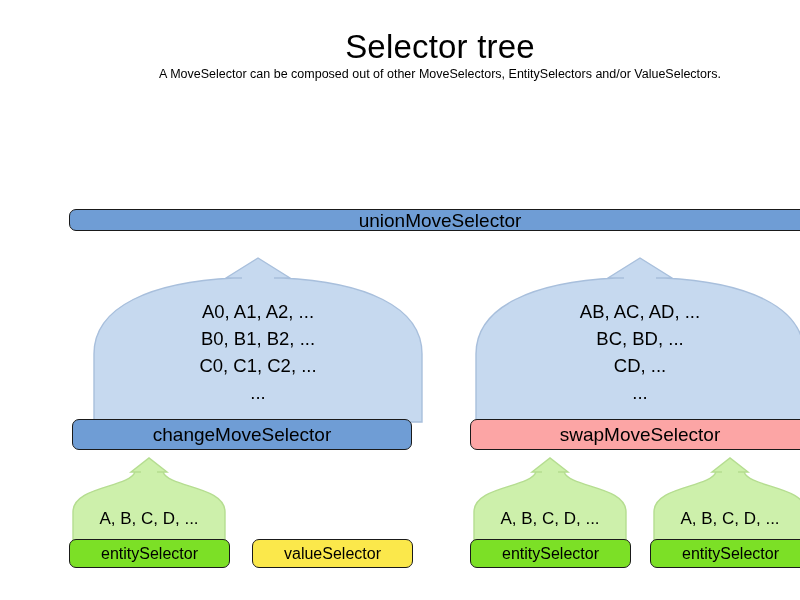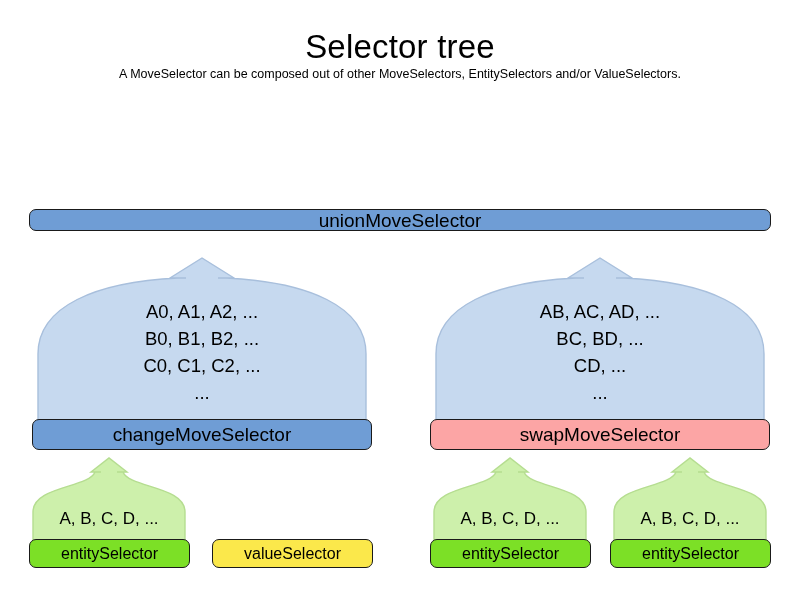--- a/index.html
+++ b/index.html
@@ -12,20 +12,21 @@
     height: 600px;
     position: relative;
     overflow: hidden;
     font-family: "Liberation Sans", sans-serif;
     color: #000000;
   }
 
   #diagram-root {
     position: absolute;
     inset: 0;
+    margin-left: 40px;
   }
 
   
   .title {
     position: absolute;
     left: 0;
     top: 28px;
     width: 800px;
     text-align: center;
     font-size: 33px;
@@ -82,21 +83,21 @@
   .label-bar span {
     display: block;
   }
 
   
   #node-union { left: 22px; top: 92px; width: 756px; height: 128px; }
   #node-union .node-content { top: 48px; font-size: 18.5px; line-height: 27px; }
   #bar-union { left: 29px; top: 209px; width: 742px; height: 22px; font-size: 19px; }
 
   
-  #node-change { left: 38px; top: 258px; width: 328px; height: 164px; }
+  #node-change { left: 54px; top: 258px; width: 328px; height: 164px; }
   #node-change .node-content { top: 40px; font-size: 18.5px; line-height: 27px; }
   #bar-change { left: 32px; top: 419px; width: 340px; height: 31px; font-size: 19px; justify-content: center; }
 
   #node-swap { left: 436px; top: 258px; width: 328px; height: 164px; }
   #node-swap .node-content { top: 40px; font-size: 18.5px; line-height: 27px; }
   #bar-swap { left: 430px; top: 419px; width: 340px; height: 31px; font-size: 19px; }
 
   
   .leaf { top: 458px; width: 152px; height: 84px; }
   .leaf .node-content { top: 50px; font-size: 17px; line-height: 22px; }

